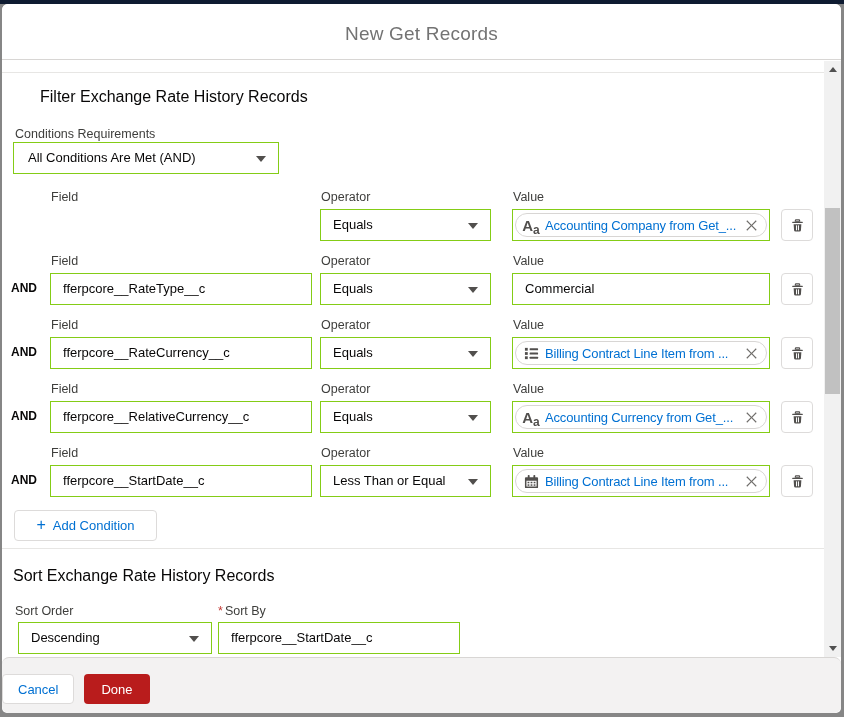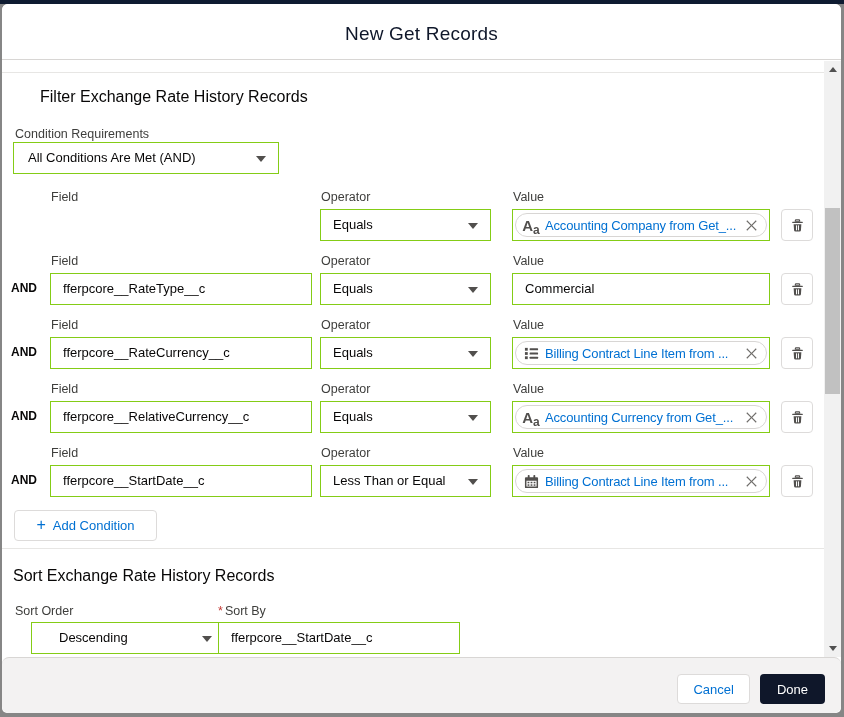--- a/index.html
+++ b/index.html
@@ -11,21 +11,21 @@
   }
   .navybar { position:absolute; left:0; top:0; width:844px; height:4px; background:#0e1b31; }
   .modal {
     position:absolute; left:2px; top:4px; width:839px; height:709px;
     background:#fff; border-radius:6px 6px 5px 5px; overflow:hidden;
   }
   
   .modal-header { position:absolute; left:0; top:0; width:100%; height:56px; background:#fff; border-bottom:1px solid #d8d6d4; }
   .modal-title {
     position:absolute; left:0; top:19px; width:100%; text-align:center;
-    font-size:19px; font-weight:300; color:#0f172a; letter-spacing:0.2px;
+    font-size:19px; font-weight:300; color:#737373; letter-spacing:0.2px;
   }
   
   .modal-body { position:absolute; left:0; top:57px; width:100%; height:596px; background:#fff; }
   .divider { position:absolute; left:0; right:17px; height:1px; background:#e7e6e4; }
   .divider-top { top:11px; }
   .divider-sort { top:487px; }
   .section-heading { position:absolute; left:11px; font-size:16px; font-weight:400; color:#080707; line-height:17px; }
   .heading-filter { top:27px;margin-left:27px; }
   .heading-sort { top:506px; }
   .field-label { position:absolute; font-size:12.5px; color:#3e3e3c; line-height:14px; }
@@ -78,44 +78,44 @@
     position:absolute; left:12px; top:449px; width:143px; height:31px;
     border:1px solid #dddbda; border-radius:4px; background:#fff; cursor:pointer;
     display:flex; align-items:center; justify-content:center;
     font-size:13px; color:#0070d2;
   }
   .plus-icon { font-size:16px; margin-right:7px; line-height:1; position:relative; top:-1px; }
   
   .lbl-sortorder { left:13px; top:543px; }
   .lbl-sortby { left:216px; top:543px; }
   .req-star { color:#c23934; margin-right:2px; }
-  .cb-sortorder { left:29px; top:561px; width:194px;padding-left:15px; }
+  .cb-sortorder { left:16px; top:561px; width:194px; }
   .in-sortby { left:216px; top:561px; width:242px; }
   
   .scrollbar { position:absolute; right:0; top:0; width:17px; height:596px; background:#f1f1f1; }
   .sb-btn { position:absolute; left:0; width:17px; height:17px; display:flex; align-items:center; justify-content:center; }
   .sb-up { top:0; }
   .sb-down { bottom:0; }
   .tri-up { width:0; height:0; border-left:4.5px solid transparent; border-right:4.5px solid transparent; border-bottom:5.5px solid #505050; }
   .tri-down { width:0; height:0; border-left:4.5px solid transparent; border-right:4.5px solid transparent; border-top:5.5px solid #505050; }
   .sb-thumb { position:absolute; left:1px; top:147px; width:15px; height:186px; background:#c1c1c1; }
   
   .modal-footer {
     position:absolute; left:0; bottom:0; width:100%; height:56px;
     background:#f3f2f2; border-top:1px solid #d8d6d4;
-    display:flex; align-items:flex-start; justify-content:flex-end; gap:10px;
+    display:flex; align-items:flex-start; gap:10px;
     padding-right:16px; padding-top:16px;border-radius:7px;
   }
   .btn-cancel {
     height:30px; padding:0 15px; background:#fff; border:1px solid #dddbda;
     border-radius:4px; color:#0070d2; font-size:13px; cursor:pointer;
     display:flex; align-items:center;
   }
   .btn-done {
-    height:30px; padding:0 17px; background:#0f172a; border:none;
+    height:30px; padding:0 17px; background:#b91c1c; border:none;
     border-radius:4px; color:#fff; font-size:13px; cursor:pointer;
     display:flex; align-items:center;
   }
   svg { display:block; }
 </style>
 </head>
 <body>
 
 <div class="navybar"></div>
 
@@ -124,21 +124,21 @@
   <div class="modal-header">
     <div class="modal-title">New Get Records</div>
   </div>
 
   <div class="modal-body">
 
     <div class="divider divider-top"></div>
 
     <div class="section-heading heading-filter">Filter Exchange Rate History Records</div>
 
-    <div class="field-label lbl-condreq">Condition Requirements</div>
+    <div class="field-label lbl-condreq">Conditions Requirements</div>
     <div class="box combobox cb-condreq">
       <span class="txt">All Conditions Are Met (AND)</span>
       <span class="caret"></span>
     </div>
 
     <div class="cond-row" style="top:129px;">
       <div class="field-label lbl-field">Field</div>
       <div class="field-label lbl-operator">Operator</div>
       <div class="field-label lbl-value">Value</div>
       <div class="box combobox in-operator">

